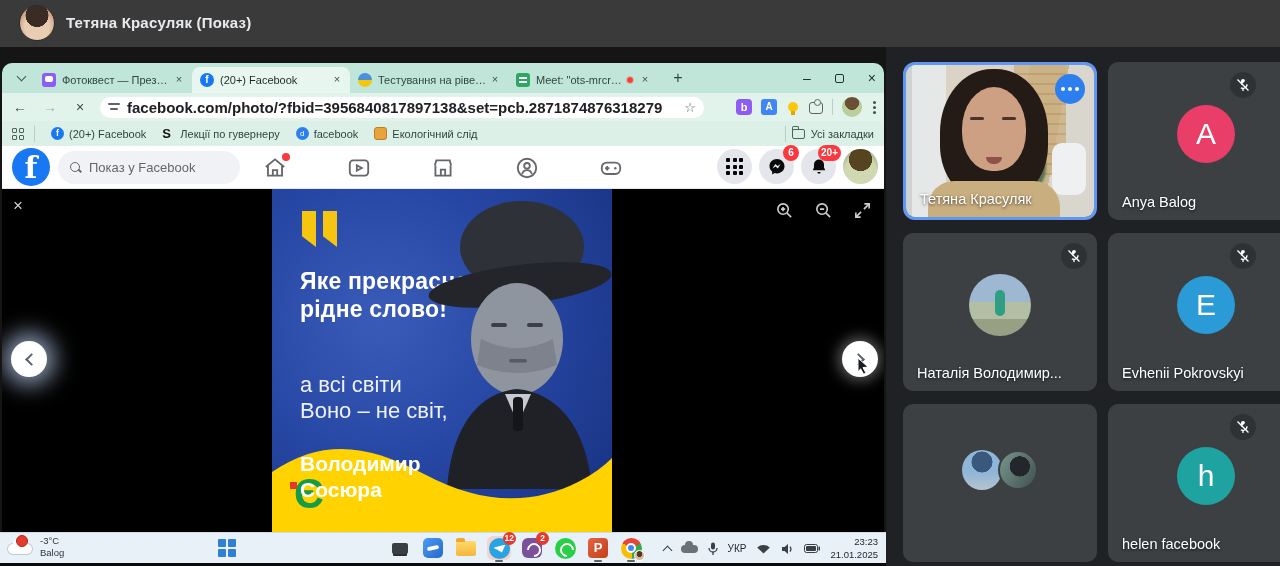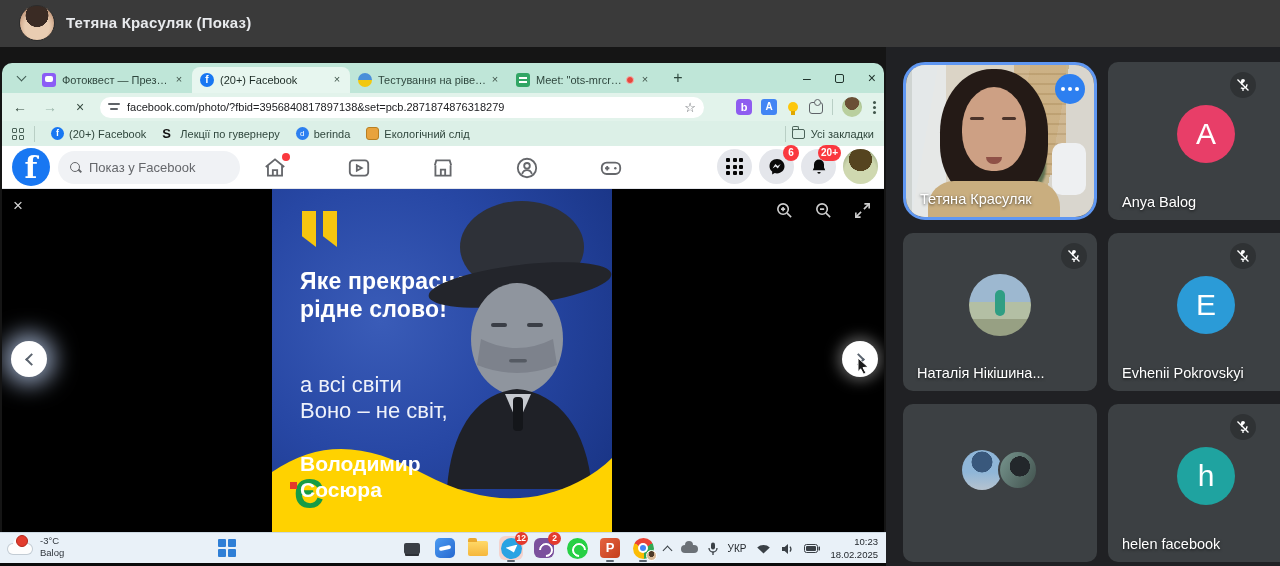--- a/index.html
+++ b/index.html
@@ -41,21 +41,21 @@
   .wc { font-size:14px; line-height:14px; }
   .wc-box { width:9px; height:9px; border:1.3px solid #20332c; border-radius:2px; }
 
   .toolbar { position:relative; height:28px; background:#e2f3eb; display:flex; align-items:center; }
   .navbtn { width:24px; height:24px; text-align:center; line-height:24px; color:#35493f; font-size:14px; margin-left:6px; }
   .navbtn.dis { color:#9ab5a9; }
   .urlpill { position:relative; margin-left:8px; width:604px; height:21px; border-radius:11px; background:#fff; display:flex; align-items:center; padding:0 8px; }
   .siteico { width:12px; height:10px; margin-right:7px; position:relative; }
   .siteico::before, .siteico::after { content:""; position:absolute; left:0; height:2px; background:#5f6368; border-radius:2px; }
   .siteico::before { top:1px; width:12px; } .siteico::after { top:6px; width:8px; left:2px; }
-  .urltext { font-size:11px; color:#202124; white-space:nowrap; overflow:hidden; flex:1; }
+  .urltext { font-size:15px; color:#202124; white-space:nowrap; overflow:hidden; flex:1;font-weight:bold; }
   .starbtn { font-size:13px; color:#5f6368; margin-left:6px; }
   .extrow { position:absolute; right:6px; top:0; height:28px; display:flex; align-items:center; gap:9px; }
   .ext { width:16px; height:16px; border-radius:4px; position:relative; }
   .ext.bitly { background:#8e5cf0; color:#fff; font-size:11px; font-weight:bold; text-align:center; line-height:16px; }
   .ext.gtr { background:#4285f4; color:#fff; font-size:10px; font-weight:bold; text-align:center; line-height:16px; border-radius:3px; }
   .bulb { width:10px; height:10px; margin:0 2px; border-radius:50%; background:#fdc70c; position:relative; }
   .bulb::after { content:""; position:absolute; left:3px; top:9px; width:4px; height:4px; background:#e0a800; }
   .puzzle { width:14px; height:14px; position:relative; }
   .puzzle::before { content:""; position:absolute; inset:2px 0 0 0; border:1.6px solid #5f6368; border-radius:3px; }
   .puzzle::after { content:""; position:absolute; left:5px; top:-1px; width:5px; height:5px; border-radius:50%; border:1.6px solid #5f6368; background:#e2f3eb; }
@@ -134,21 +134,21 @@
   .wcloud { position:relative; width:26px; height:18px; }
   .wcloud .c { position:absolute; left:0; bottom:2px; width:24px; height:10px; border-radius:6px; background:#fdfdfd; box-shadow:0 0 0 1px #c3ccd4; }
   .wcloud .c::before { content:""; position:absolute; left:5px; top:-6px; width:12px; height:12px; border-radius:50%; background:#fdfdfd; }
   .wbadge { position:absolute; left:8px; top:-3px; width:12px; height:12px; border-radius:50%; background:#e23c2e; border:1px solid #b52619; }
   .wtxt { font-size:9.5px; color:#30363c; line-height:1.25; }
   .tstart { position:absolute; left:218px; top:6px; width:19px; height:19px; display:grid; grid-template-columns:8px 8px; grid-template-rows:8px 8px; gap:2px; }
   .tstart i { background:#2f7fd6; border-radius:1px; }
   .tsearch { position:absolute; left:246px; top:5px; width:146px; height:21px; border-radius:11px; background:#fff; border:1px solid #c9d4dd;
              display:flex; align-items:center; gap:7px; padding:0 10px; color:#4b5158; font-size:11.5px; }
   .tsearch .sglass::before { border-color:#4b5158; } .tsearch .sglass::after { background:#4b5158; }
-  .ticons { position:absolute; left:400px; top:3px; display:flex; gap:9px; align-items:center; }
+  .ticons { position:absolute; left:388px; top:3px; display:flex; gap:9px; align-items:center; }
   .ti { position:relative; width:24px; height:24px; display:flex; align-items:center; justify-content:center; }
   .ti .under { position:absolute; bottom:-2px; left:8px; width:8px; height:2.5px; border-radius:2px; background:#5b6570; }
   .ti.hl { background:#f4d3ce; border-radius:6px; }
   .laptop { width:16px; height:11px; background:#3a3f46; border-radius:2px; box-shadow:0 3px 0 -1px #2c3036; }
   .widgets { width:20px; height:20px; border-radius:5px; background:linear-gradient(135deg,#4b9bf2,#2668cf); position:relative; }
   .widgets::after { content:""; position:absolute; left:4px; top:8px; width:12px; height:4px; border-radius:2px; background:#fff; transform:rotate(-12deg); }
   .tfolder { position:relative; width:20px; height:15px; background:linear-gradient(#ffd968,#f5b73c); border-radius:2px; }
   .tfolder::before { content:""; position:absolute; left:0; top:-3px; width:9px; height:4px; background:#eaa92f; border-radius:2px 2px 0 0; }
   .tg { width:21px; height:21px; border-radius:50%; background:#2aa3e3; position:relative; }
   .tg::after { content:""; position:absolute; left:5px; top:7px; width:12px; height:8px; background:#fff; clip-path:polygon(0 40%,100% 0,70% 100%,35% 70%); }
@@ -175,21 +175,21 @@
   .bottomstrip { position:absolute; left:0; top:516px; width:886px; height:3px; background:#0b0b0b; }
 
   
   .panel { position:absolute; left:886px; top:47px; width:394px; height:519px; background:#202124; overflow:hidden; }
   .tile { position:absolute; width:194px; height:158px; border-radius:10px; background:#3c4043; overflow:hidden; }
   .tile .pname { position:absolute; left:14px; bottom:10px; color:#fff; font-size:14.5px; text-shadow:0 1px 3px rgba(0,0,0,.7); white-space:nowrap; }
   .avc { position:absolute; left:50%; top:72px; transform:translate(-50%,-50%); width:58px; height:58px; border-radius:50%;
          color:#fff; font-size:30px; display:flex; align-items:center; justify-content:center; }
   .micoff { position:absolute; right:10px; top:10px; width:26px; height:26px; border-radius:50%; background:rgba(32,33,36,.45);
             display:flex; align-items:center; justify-content:center; }
-  .tile.video { border:3px solid #5f97f2; border-radius:22px; }
+  .tile.video { border:3px solid #5f97f2; border-radius:12px; }
   .vscene { position:absolute; inset:0; background:linear-gradient(100deg,#cfd4d2 0 15%,#dbd4c6 15% 58%,#c8b68e 58% 76%,#d9d6ce 76% 100%); }
   .vscene .winlite { position:absolute; left:6px; top:0; width:34px; height:100%; background:#e9ecef; opacity:.8; }
   .vscene .slats { position:absolute; right:28px; top:0; width:52px; height:110px;
                    background:repeating-linear-gradient(#cdb083 0 8px, #bb9c6c 8px 10px); opacity:.8; }
   .vscene .chair { position:absolute; right:8px; top:78px; width:34px; height:52px; border-radius:10px; background:#eef0f2; }
   .vscene .leaves { position:absolute; right:48px; top:82px; width:40px; height:46px; border-radius:50% 40% 55% 45%;
                     background:#5c7050; filter:blur(1px); }
   .vscene .hair { position:absolute; left:34px; top:4px; width:108px; height:132px; border-radius:48% 48% 42% 42%; background:#241a16; }
   .vscene .faceoval { position:absolute; left:56px; top:22px; width:64px; height:84px; border-radius:50% 50% 46% 46%; background:#cda084; }
   .vscene .brow { position:absolute; width:14px; height:3px; border-radius:2px; background:#4a332a; top:52px; }
@@ -289,21 +289,21 @@
         <div class="bm">
           <span class="bmi fb">f</span>
           <span>(20+) Facebook</span>
         </div>
         <div class="bm">
           <span class="bmi sly">S</span>
           <span>Лекції по гувернеру</span>
         </div>
         <div class="bm">
           <span class="bmi doc">d</span>
-          <span>berinda</span>
+          <span>facebook</span>
         </div>
         <div class="bm">
           <span class="bmi eco"></span>
           <span>Екологічний слід</span>
         </div>
         <div class="allbm">
           <span class="vdiv"></span>
           <span class="folder-o"></span>
           <span>Усі закладки</span>
         </div>
@@ -512,22 +512,22 @@
         <svg width="13" height="12" viewBox="0 0 13 12">
             <path d="M1 4h2.6L7 1v10L3.6 8H1z" fill="#3a4046"></path>
             <path d="M9 3.5a4 4 0 0 1 0 5" stroke="#3a4046" fill="none" stroke-width="1.2"></path>
           </svg>
         <svg width="16" height="9" viewBox="0 0 16 9">
             <rect x="0.5" y="0.5" width="13" height="8" rx="2" fill="none" stroke="#3a4046"></rect>
             <rect x="2" y="2" width="10" height="5" rx="1" fill="#3a4046"></rect>
             <rect x="14.5" y="2.5" width="1.5" height="4" rx="0.5" fill="#3a4046"></rect>
           </svg>
         <span class="clock">
-          <div>10:23</div>
-          <div>18.02.2025</div>
+          <div>23:23</div>
+          <div>21.01.2025</div>
         </span>
       </div>
     </div>
     <div class="bottomstrip"></div>
   </div>
 
   <div class="panel">
 
     <div class="tile video" style="left:17px; top:15px;">
       <div class="vscene">
@@ -564,21 +564,21 @@
 
     <div class="tile" style="left:17px; top:186px;">
       <div class="micoff">
         <svg width="16" height="16" viewBox="0 0 24 24">
             <path fill="#fff" d="M12 3a3 3 0 0 0-3 3v5c0 .3 0 .6.1.9l5.9-5.9V6a3 3 0 0 0-3-3z"></path>
             <path fill="#fff" d="M17 11h2a7 7 0 0 1-6 6.9V21h-2v-3.1c-1-.1-2-.5-2.8-1l1.5-1.5A5 5 0 0 0 17 11z"></path>
             <path fill="#fff" d="M4.4 3.1 3 4.5l16.5 16.4 1.4-1.4z"></path>
           </svg>
       </div>
       <div class="ph-ava"></div>
-      <div class="pname">Наталія Нікішина...</div>
+      <div class="pname">Наталія Володимир...</div>
     </div>
 
     <div class="tile" style="left:222px; top:186px; width:196px;">
       <div class="micoff" style="right:48px">
         <svg width="16" height="16" viewBox="0 0 24 24">
             <path fill="#fff" d="M12 3a3 3 0 0 0-3 3v5c0 .3 0 .6.1.9l5.9-5.9V6a3 3 0 0 0-3-3z"></path>
             <path fill="#fff" d="M17 11h2a7 7 0 0 1-6 6.9V21h-2v-3.1c-1-.1-2-.5-2.8-1l1.5-1.5A5 5 0 0 0 17 11z"></path>
             <path fill="#fff" d="M4.4 3.1 3 4.5l16.5 16.4 1.4-1.4z"></path>
           </svg>
       </div>

